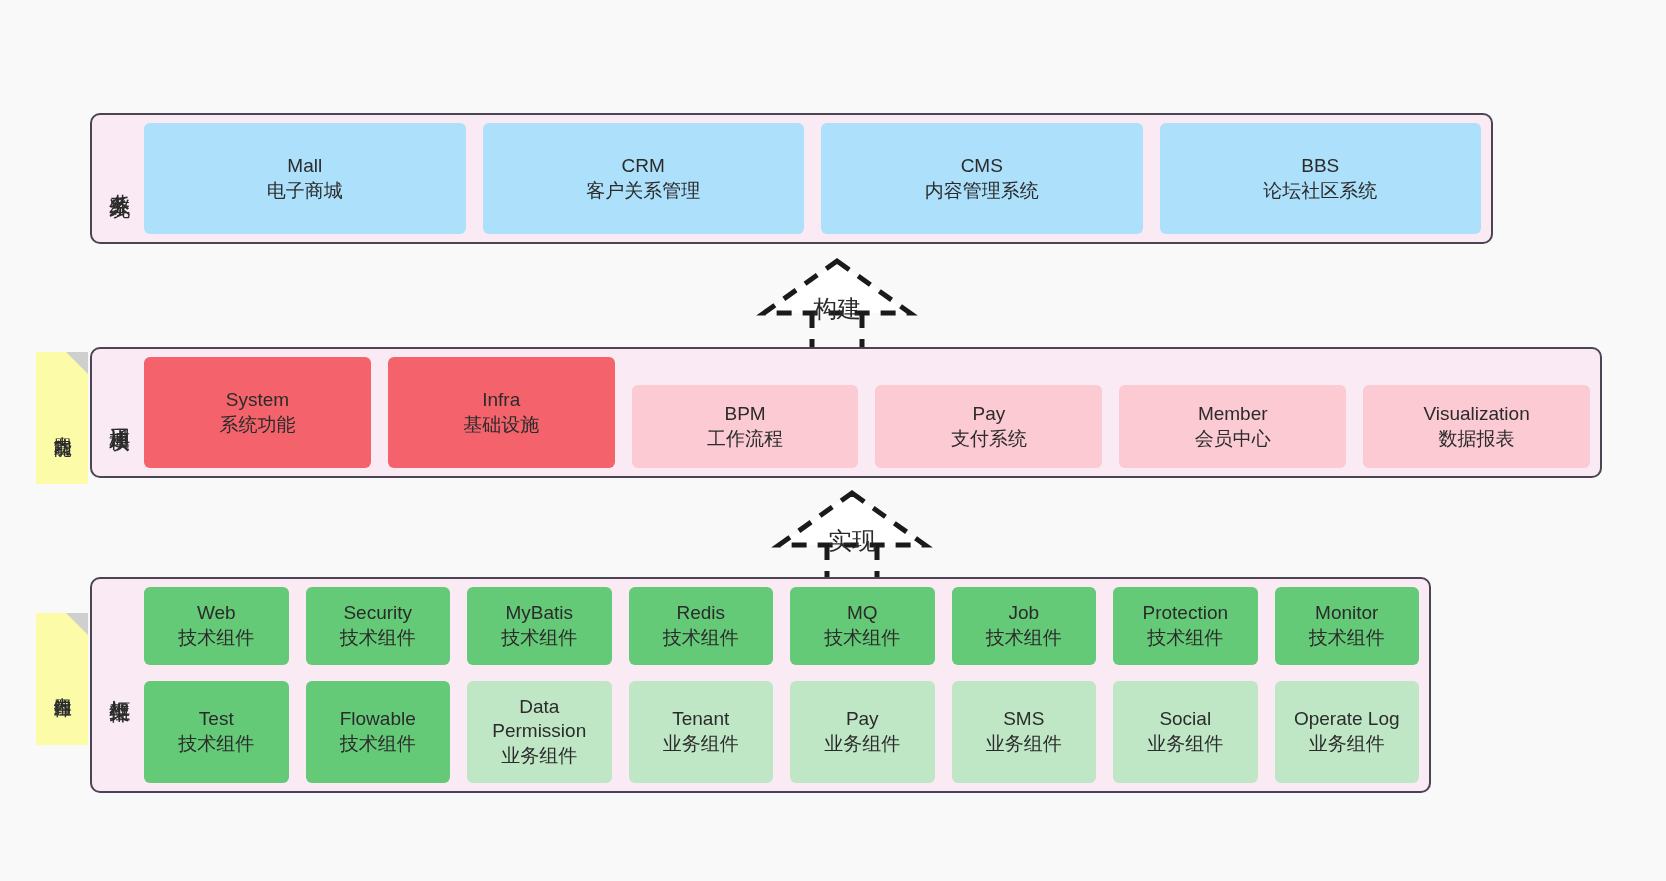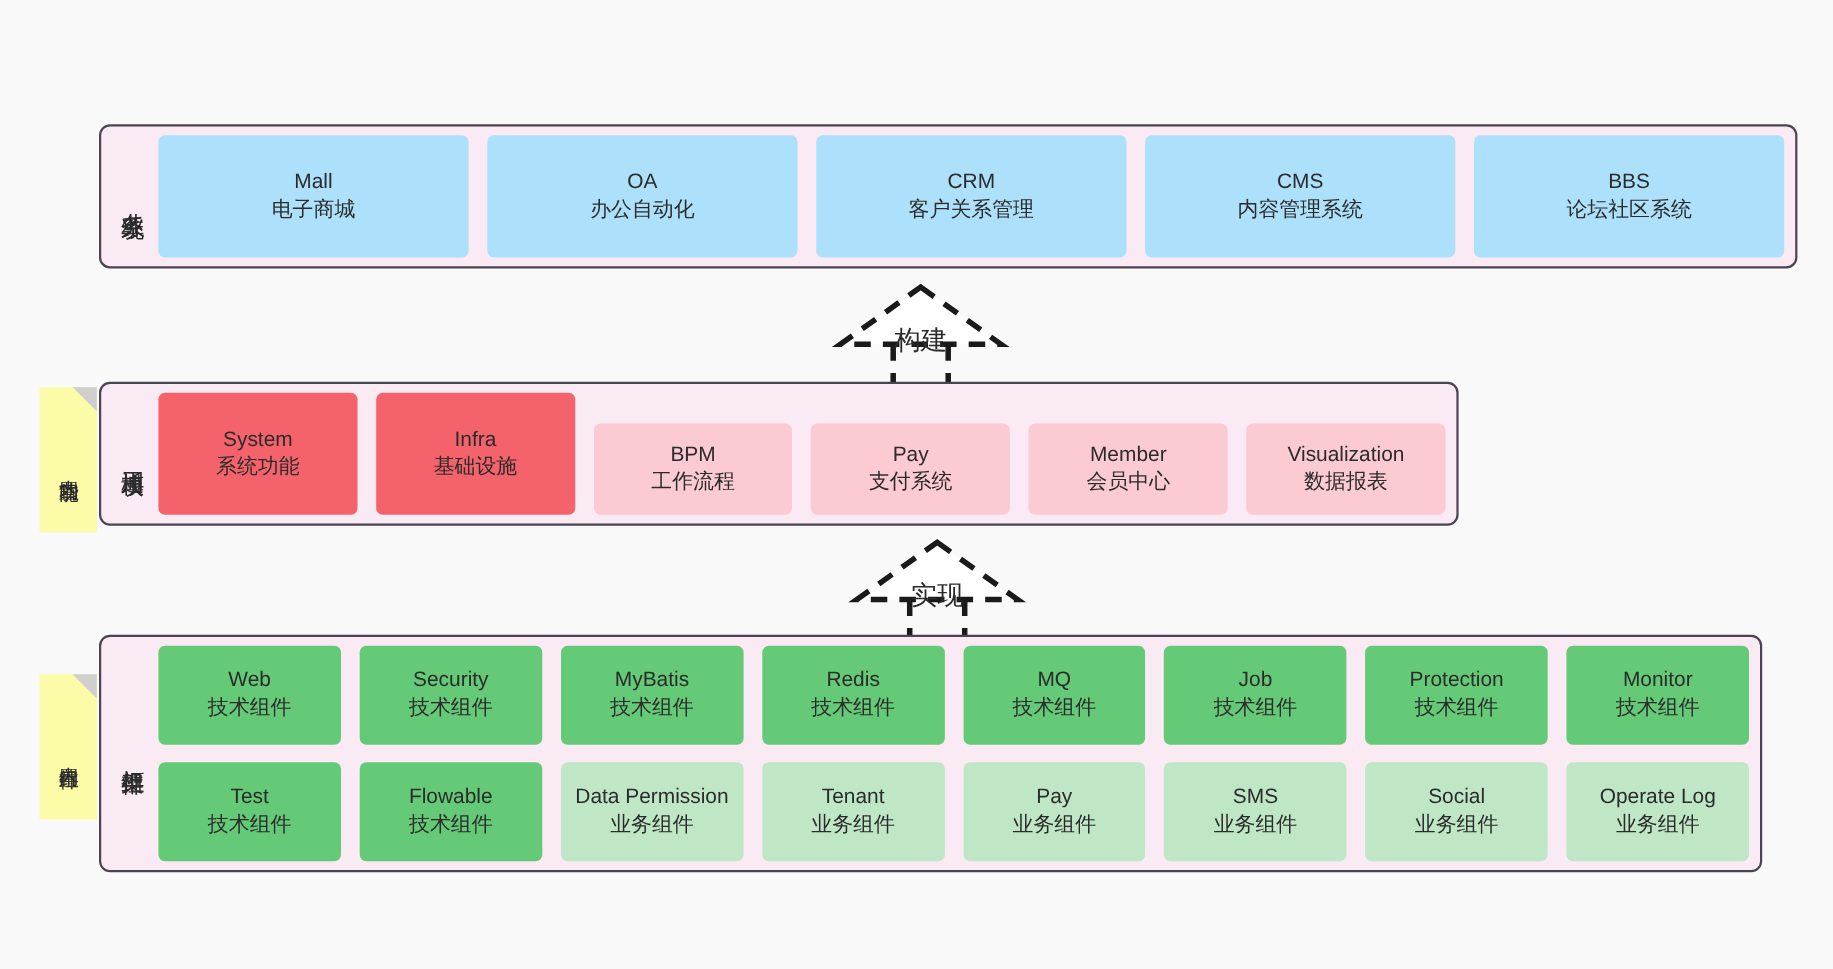--- a/index.html
+++ b/index.html
@@ -86,23 +86,23 @@
   .card .t2 { display: block; }
 
   
   .c-blue       { background: #ace0fb; }
   .c-red        { background: #f4636b; }
   .c-pink       { background: #fbcad2; margin-top: 28px; }
   .c-green      { background: #64ca77; }
   .c-lightgreen { background: #bfe7c6; }
 
   
-  #layer-business  { left: 90px;  top: 113px; width: 1544px; height: 131px; }
-  #layer-modules   { left: 90px;  top: 347px; width: 1236px; height: 131px; }
-  #layer-framework { left: 90px;  top: 577px; width: 1512px; height: 216px; }
+  #layer-business  { left: 90px;  top: 113px; width: 1403px; height: 131px; }
+  #layer-modules   { left: 90px;  top: 347px; width: 1512px; height: 131px; }
+  #layer-framework { left: 90px;  top: 577px; width: 1341px; height: 216px; }
 
   #layer-business  .cards > .card-row { height: 72px; }
   #layer-modules   .cards > .card-row { height: 78px; }
 
   
   .note {
     position: absolute;
     background: #fbfba8;
     width: 52px;
     box-sizing: border-box;
@@ -157,24 +157,20 @@
 
   <div class="layer" id="layer-business">
     <div class="layer-title">业务系统</div>
     <div class="cards">
       <div class="card-row">
         <div class="card c-blue">
           <span class="t1">Mall</span>
           <span class="t2">电子商城</span>
         </div>
         <div class="card c-blue">
-          <span class="t1">OA</span>
-          <span class="t2">办公自动化</span>
-        </div>
-        <div class="card c-blue">
           <span class="t1">CRM</span>
           <span class="t2">客户关系管理</span>
         </div>
         <div class="card c-blue">
           <span class="t1">CMS</span>
           <span class="t2">内容管理系统</span>
         </div>
         <div class="card c-blue">
           <span class="t1">BBS</span>
           <span class="t2">论坛社区系统</span>

